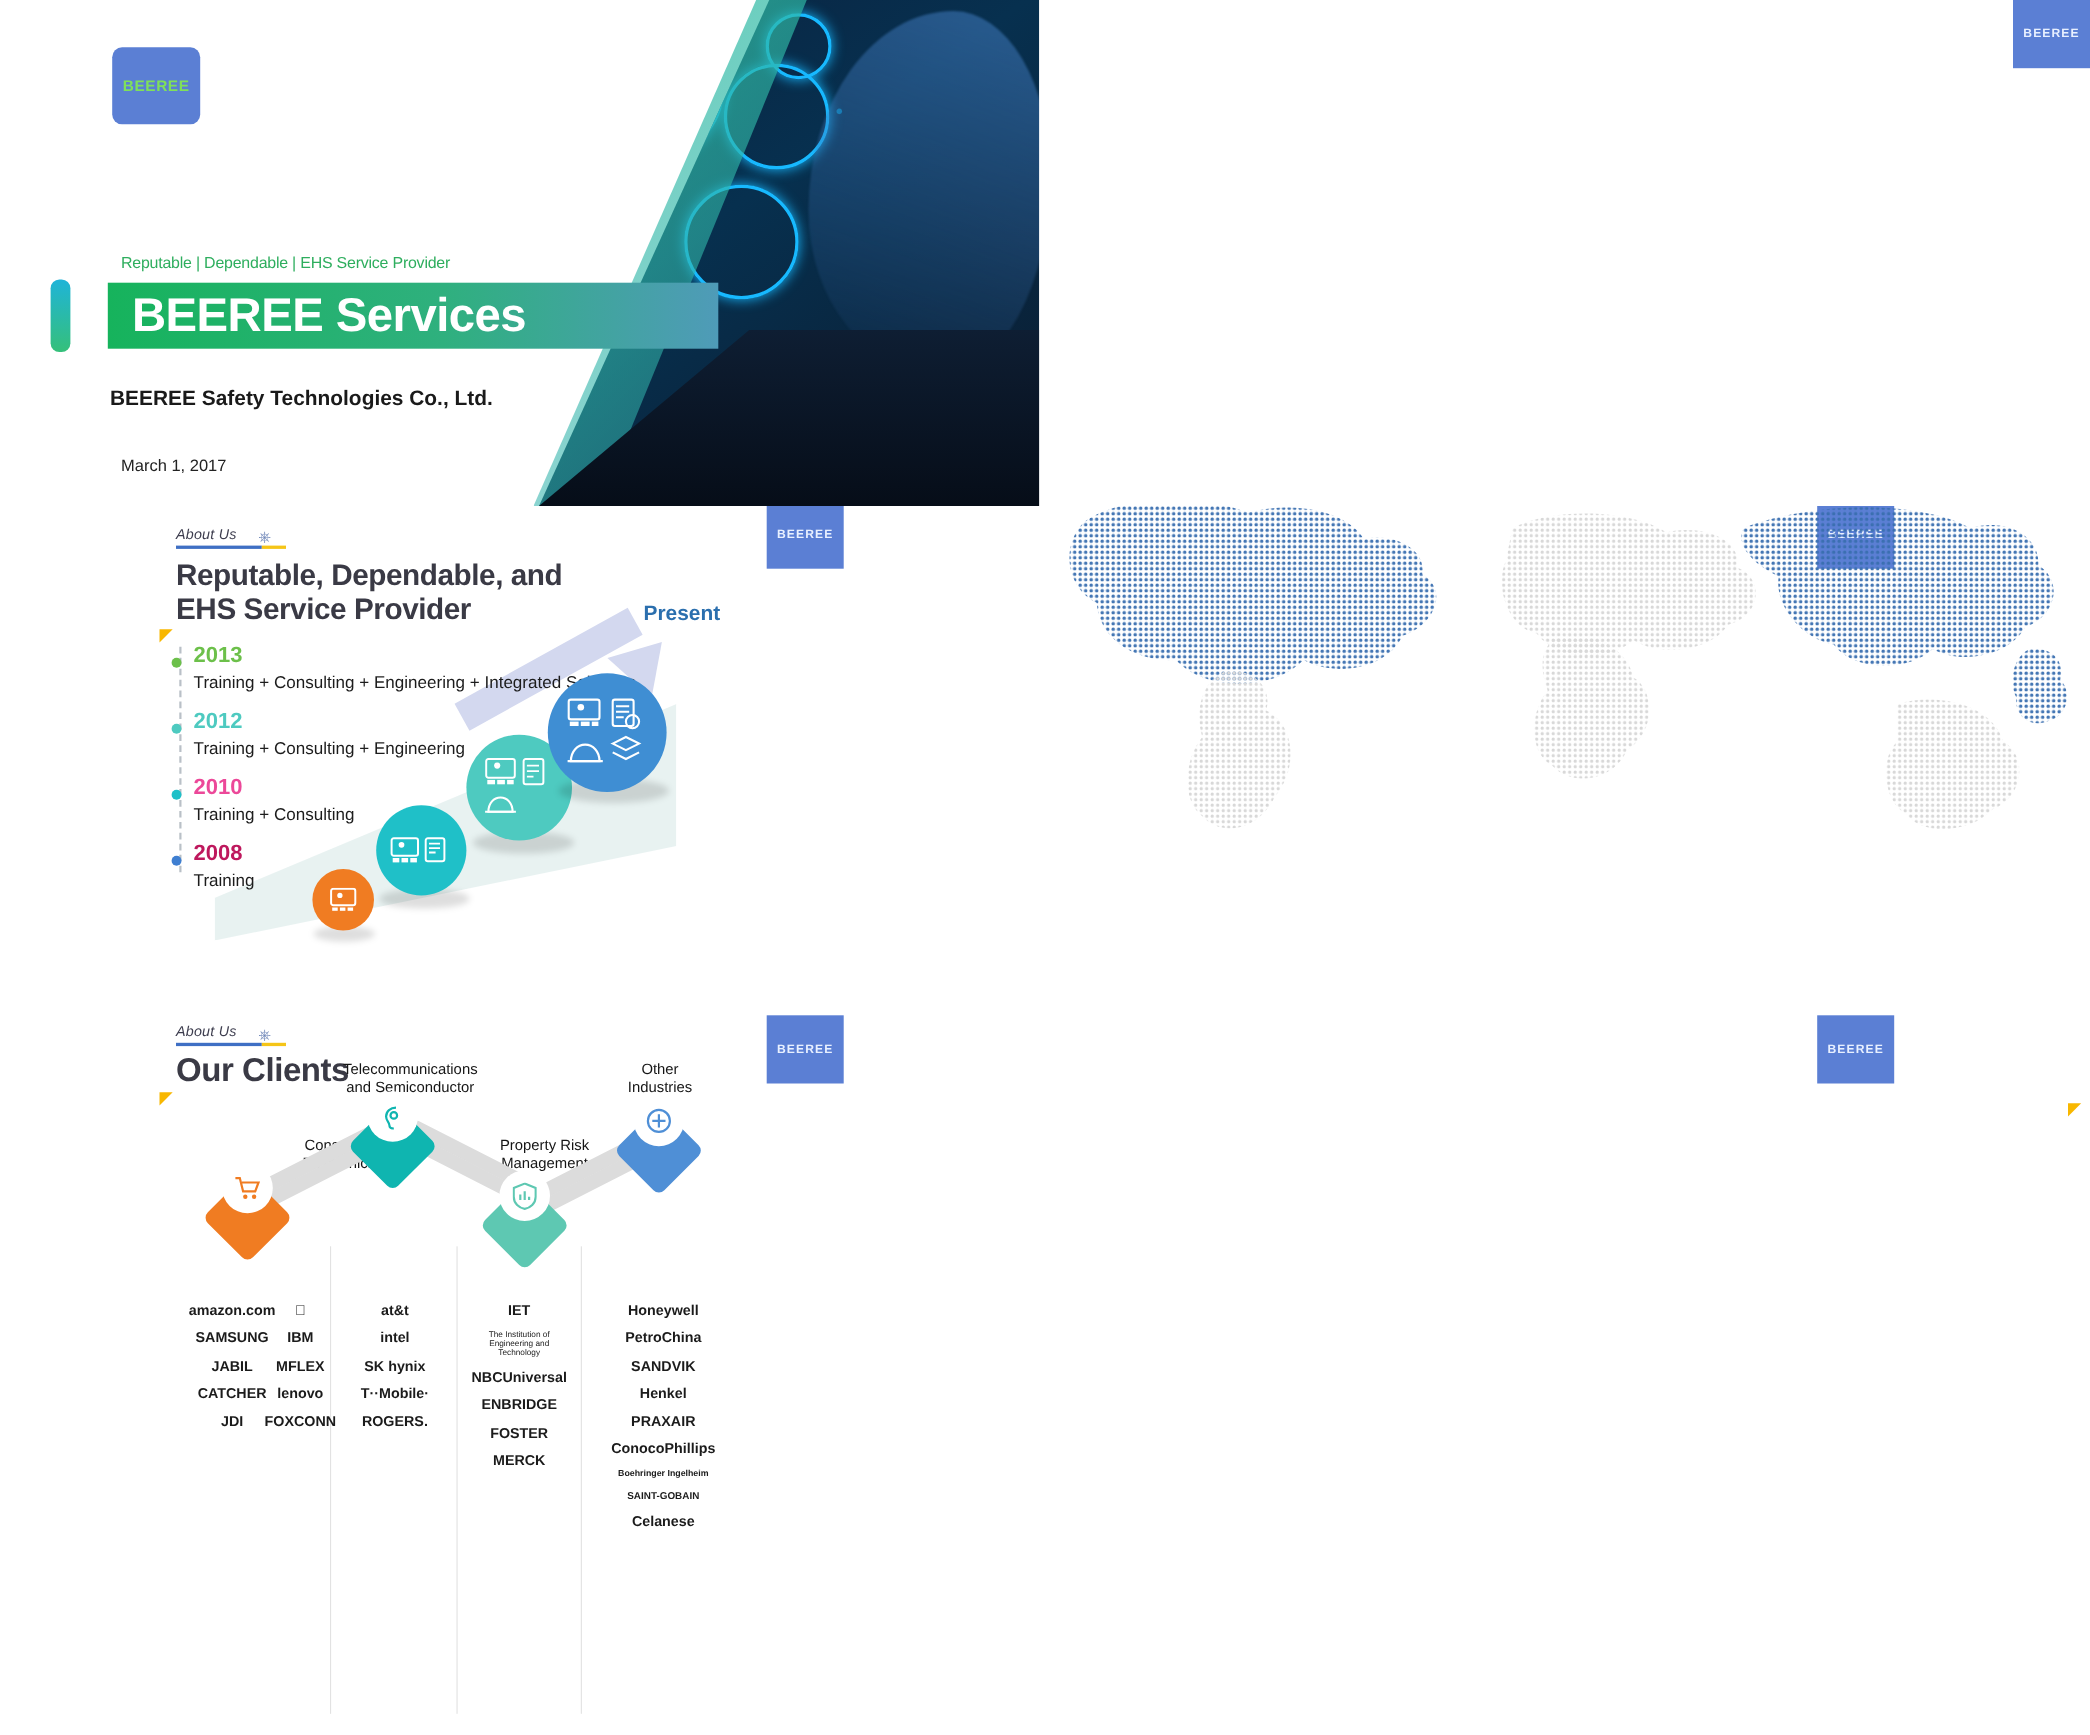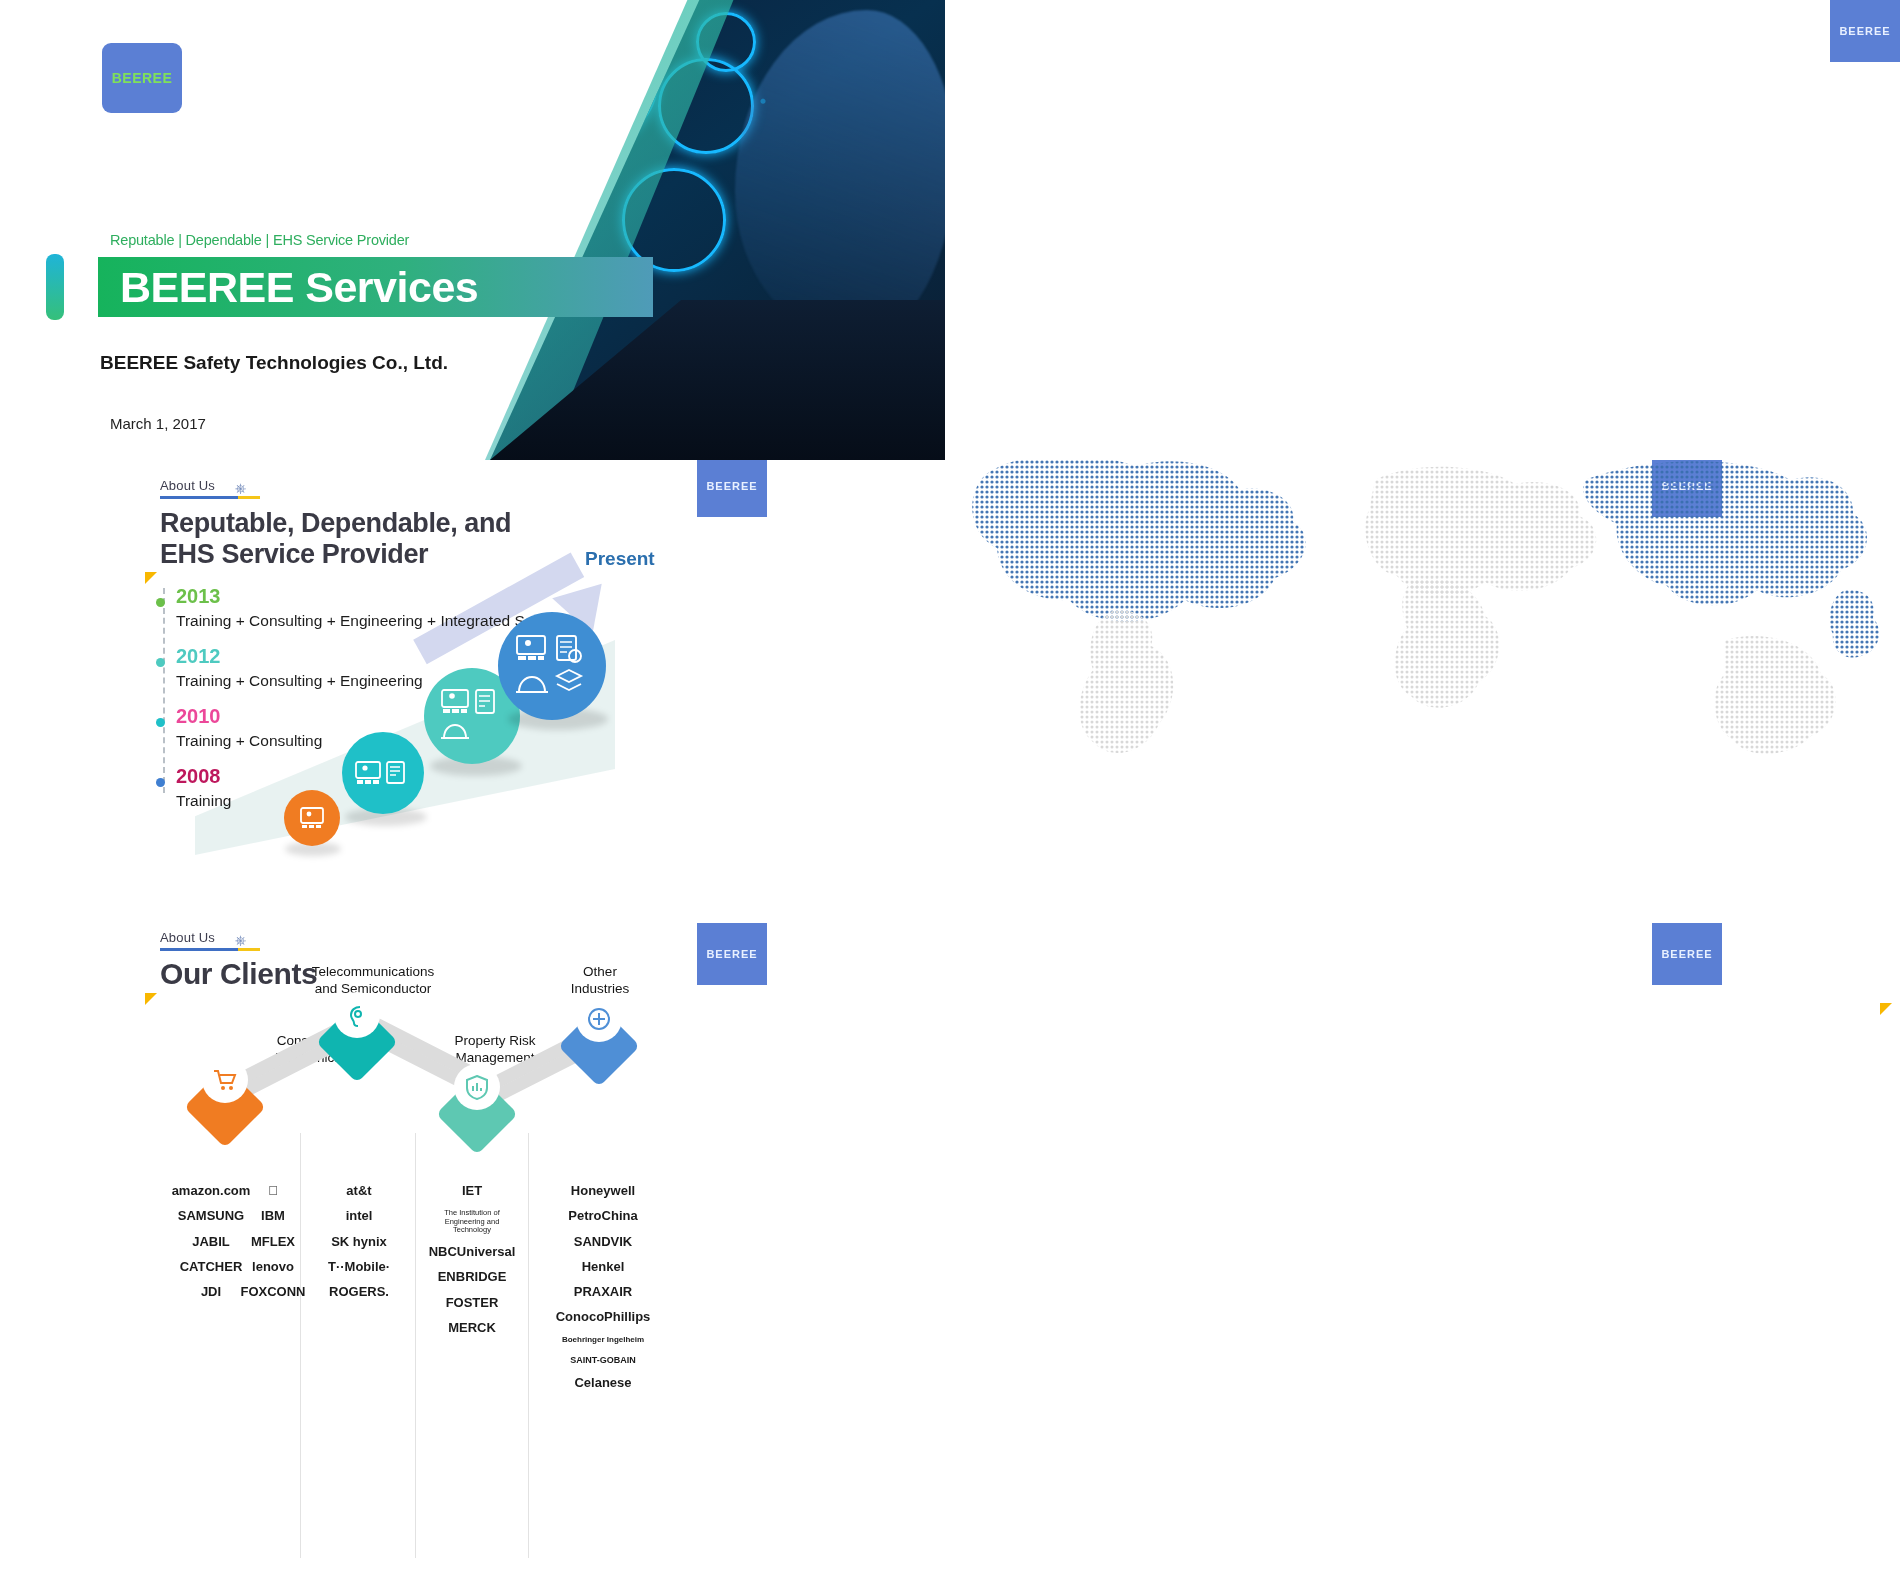--- a/index.html
+++ b/index.html
@@ -65,21 +65,21 @@
     display:flex; align-items:center; padding-left:22px;
   }
   #s1 .title-bar span { color:#fff; font-size:43px; font-weight:700; letter-spacing:-.5px; }
   #s1 .tick { position:absolute; left:46px; top:254px; width:18px; height:66px;
     background:linear-gradient(180deg,#1fb4d8,#35c07a); border-radius:8px; }
   #s1 .company { position:absolute; left:100px; top:352px; font-size:19px; font-weight:700; color:#1a1a1a; }
   #s1 .date { position:absolute; left:110px; top:415px; font-size:15px; color:#222; }
 
   
   #s2 { left:945px; top:0; width:955px; height:460px; }
-  .hdr-kicker { font-size:13px; color:#3d3d4e; letter-spacing:.2px; }
+  .hdr-kicker { font-size:13px; color:#3d3d4e; letter-spacing:.2px;font-style:italic; }
   .hdr-rule { height:3px; display:flex; width:205px; margin-top:3px; }
   .hdr-rule i { height:3px; display:block; }
   .hdr-rule i.b { width:78px; background:#3f6fc4; }
   .hdr-rule i.y { flex:1; background:#f5c518; }
   .hdr-icon { position:absolute; font-size:14px; color:#6e86b8; }
   .hdr-title { font-size:30px; font-weight:700; color:#3a3a45; letter-spacing:-.4px; }
   .flagmark { display:inline-block; width:0; height:0;
     border-left:12px solid #f8b700; border-bottom:12px solid transparent; }
 
   

